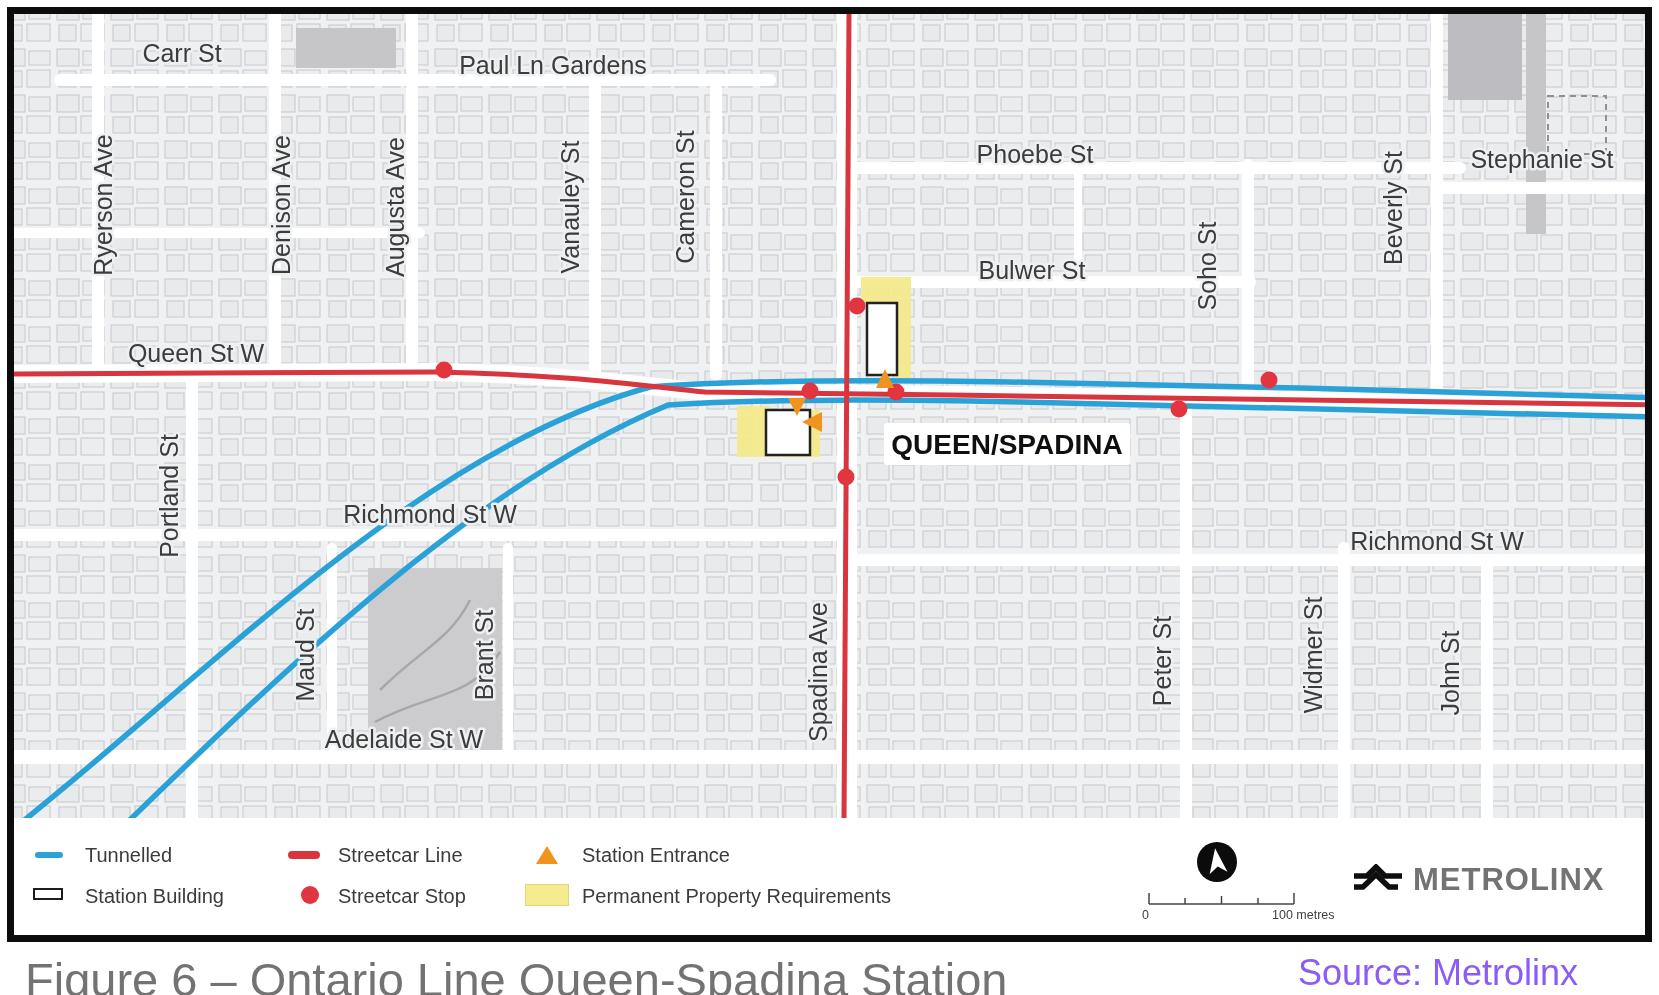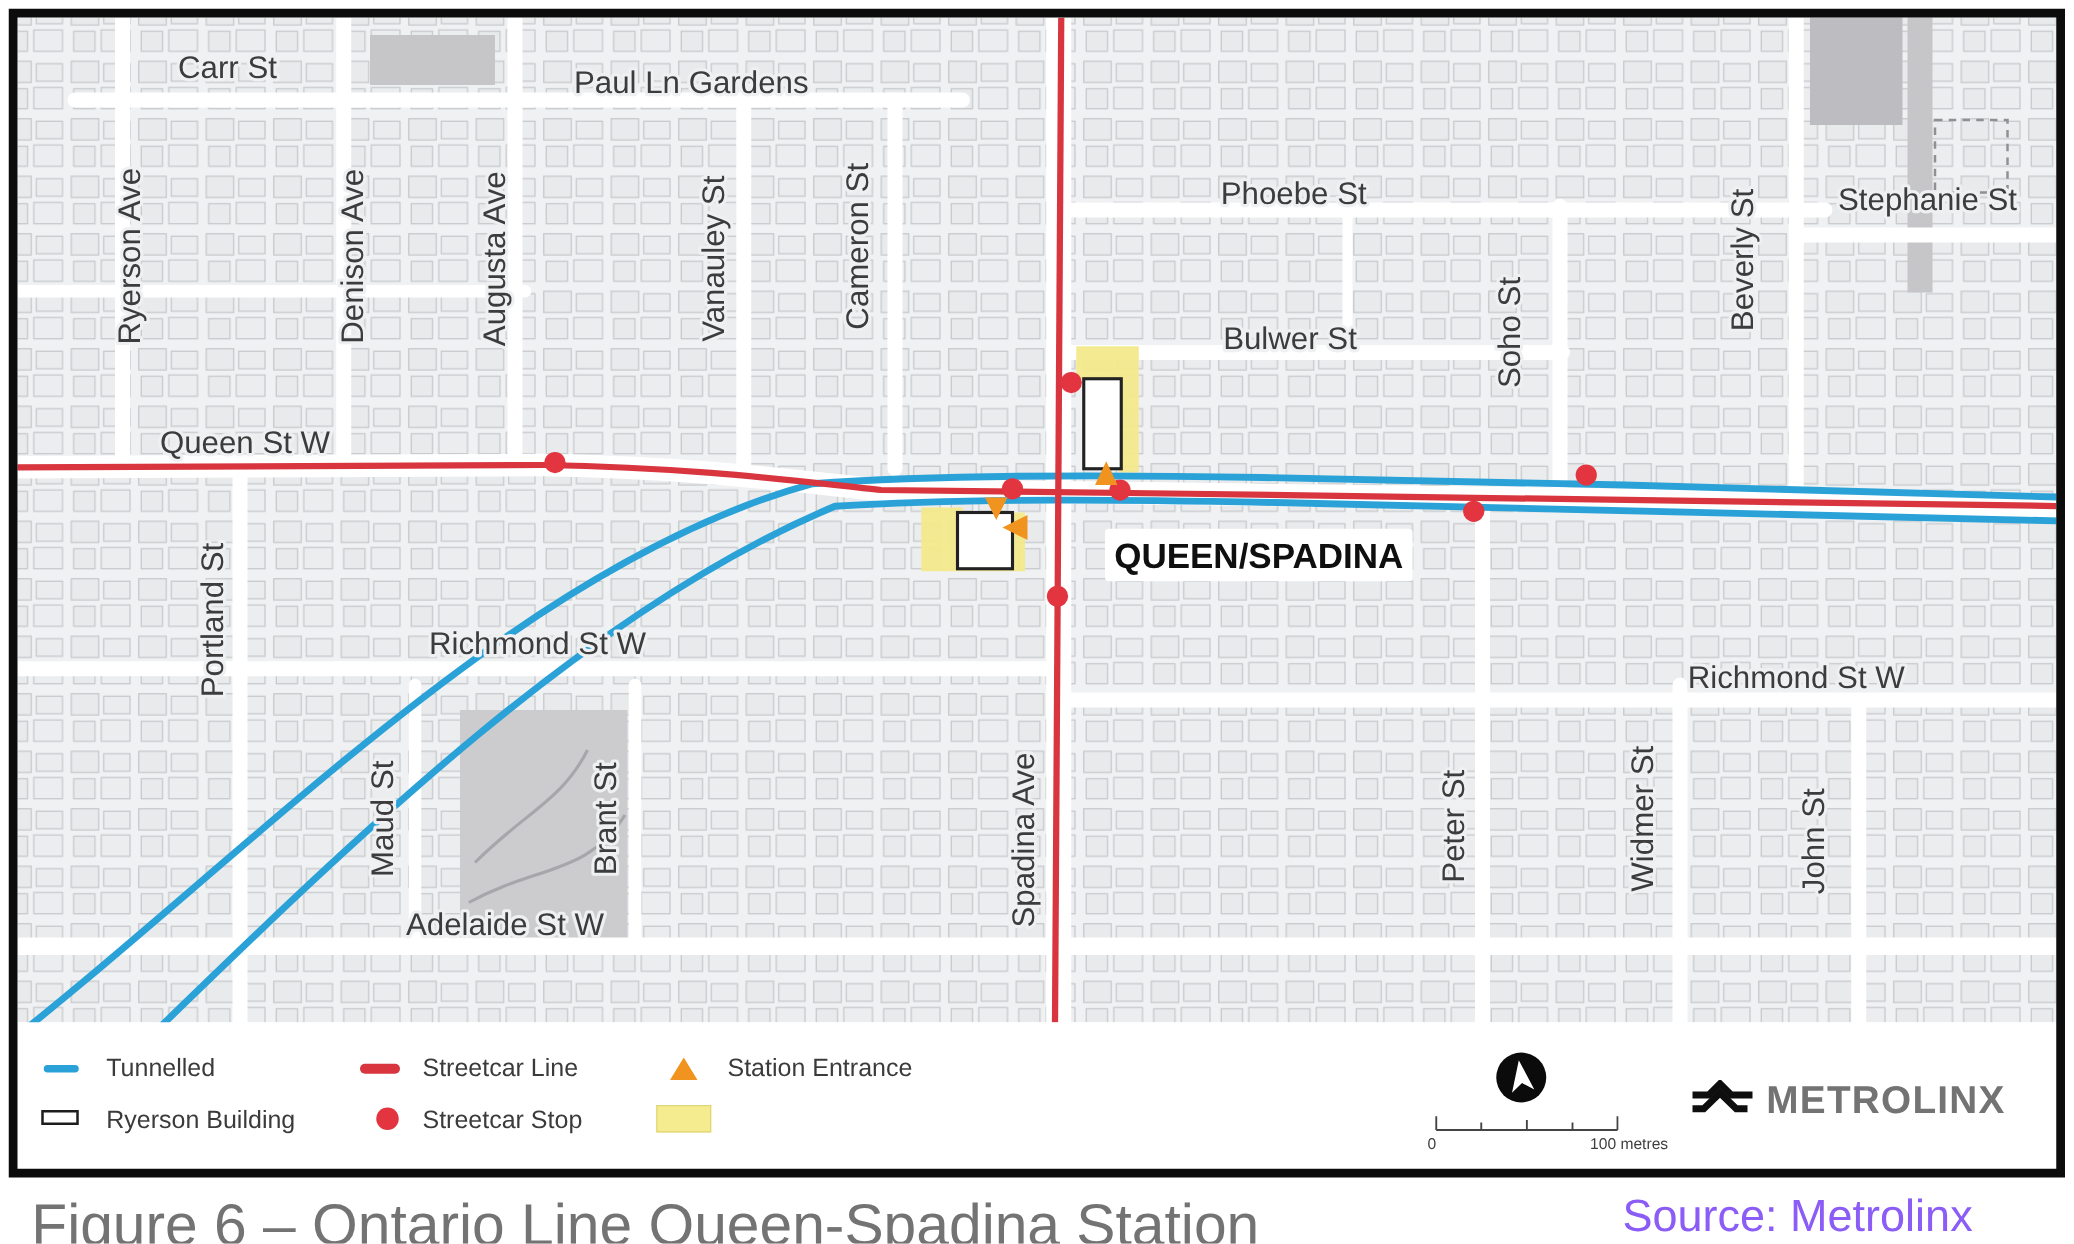--- a/index.html
+++ b/index.html
@@ -140,32 +140,33 @@
         <text x="1322" y="655" text-anchor="middle" class="street-lbl" transform="rotate(-90 1322 655)">Widmer St</text>
         <text x="1459" y="673" text-anchor="middle" class="street-lbl" transform="rotate(-90 1459 673)">John St</text>
       </g>
   </svg>
 
   <div id="legend">
     <div class="sw sw-line-blue" style="left:21px;top:34px;"></div>
     <div class="lg-label" style="left:71px;top:26px;">Tunnelled</div>
 
     <div class="sw sw-rect" style="left:19px;top:70px;"></div>
-    <div class="lg-label" style="left:71px;top:67px;">Ryerson Building</div>
+    <div class="lg-label" style="left:71px;top:67px;">Station Building</div>
 
     <div class="sw sw-line-red" style="left:274px;top:33px;"></div>
     <div class="lg-label" style="left:324px;top:26px;">Streetcar Line</div>
 
     <div class="sw sw-dot" style="left:287px;top:68px;"></div>
     <div class="lg-label" style="left:324px;top:67px;">Streetcar Stop</div>
 
     <div class="sw sw-tri" style="left:522px;top:28px;"></div>
     <div class="lg-label" style="left:568px;top:26px;text-align:center;">Station Entrance</div>
 
     <div class="sw sw-yellow" style="left:511px;top:66px;"></div>
+    <div class="lg-label" style="left:568px;top:67px;">Permanent Property Requirements</div>
 
 
     <svg id="north" viewBox="0 0 42 42">
       <circle cx="21" cy="21" r="20" fill="#0b0b0b"></circle>
       <path d="M21,7 L30,32 L21,25.5 L12,32 Z" fill="#ffffff" transform="rotate(-8 21 21)"></path>
     </svg>
 
     <svg id="scalebar" width="147" height="20" viewBox="0 0 147 20">
       <line x1="1" y1="16" x2="146" y2="16" stroke="#444" stroke-width="1.5"></line>
       <line x1="1" y1="5" x2="1" y2="16" stroke="#444" stroke-width="1.5"></line>

